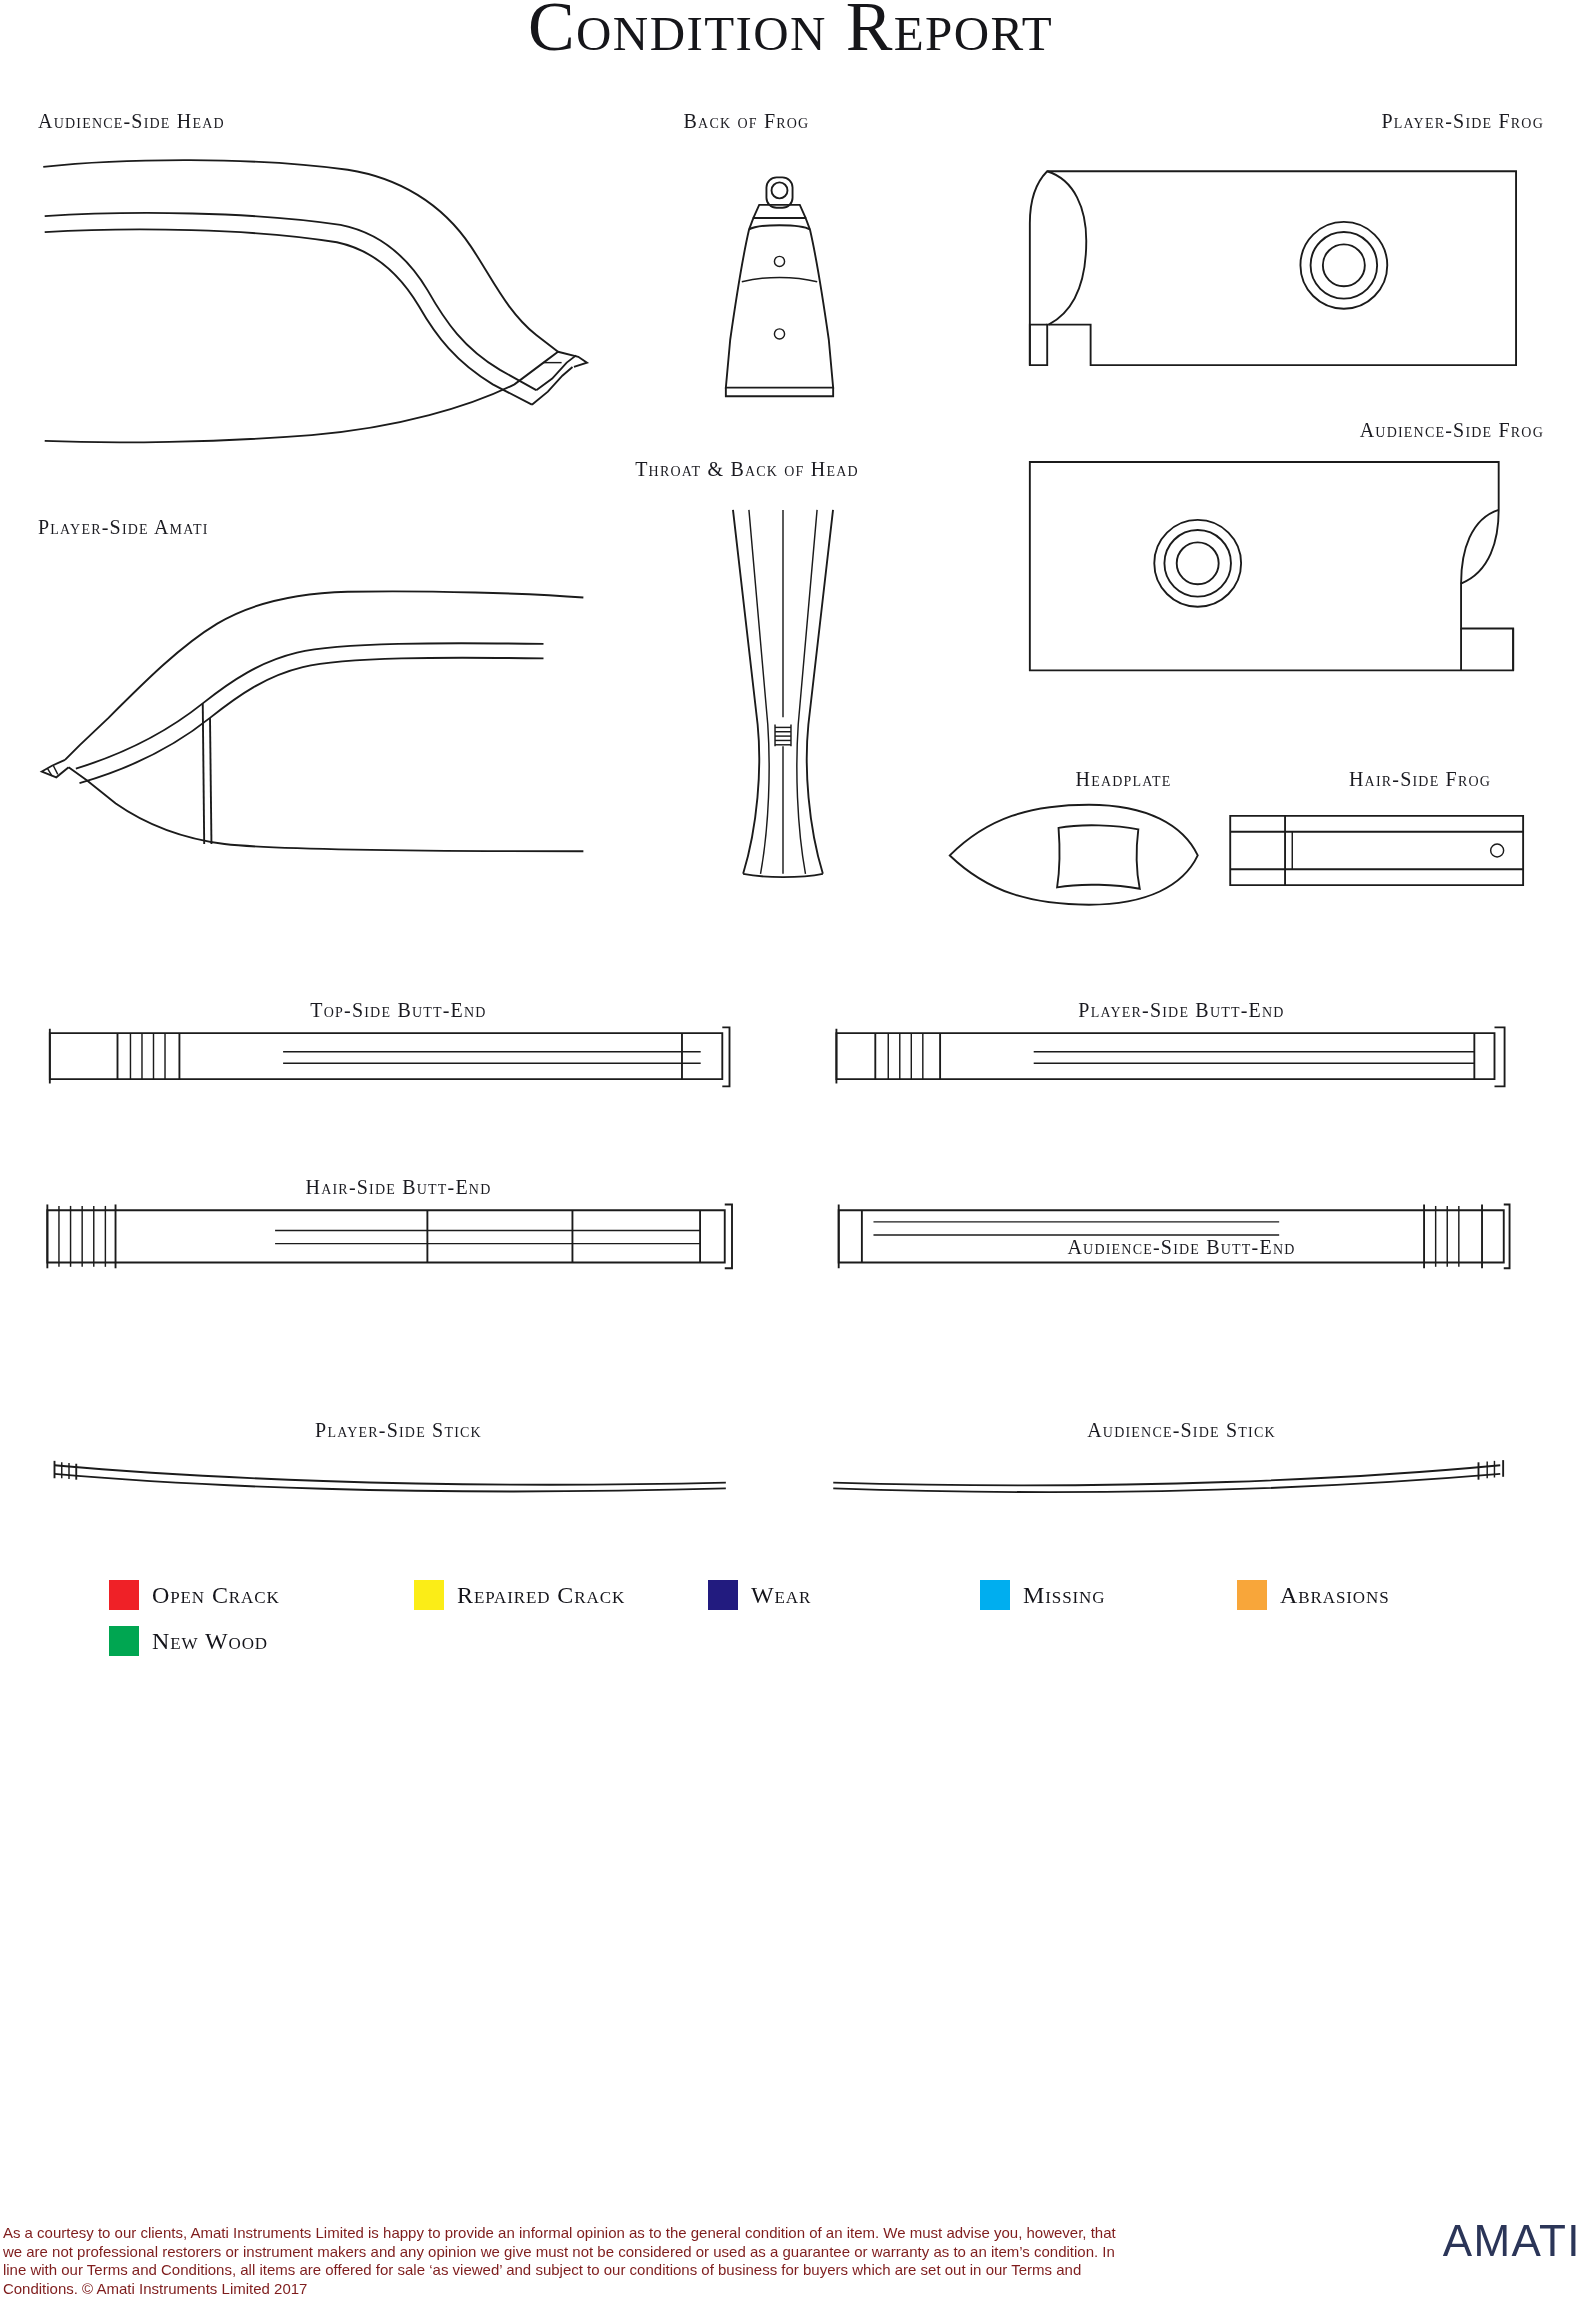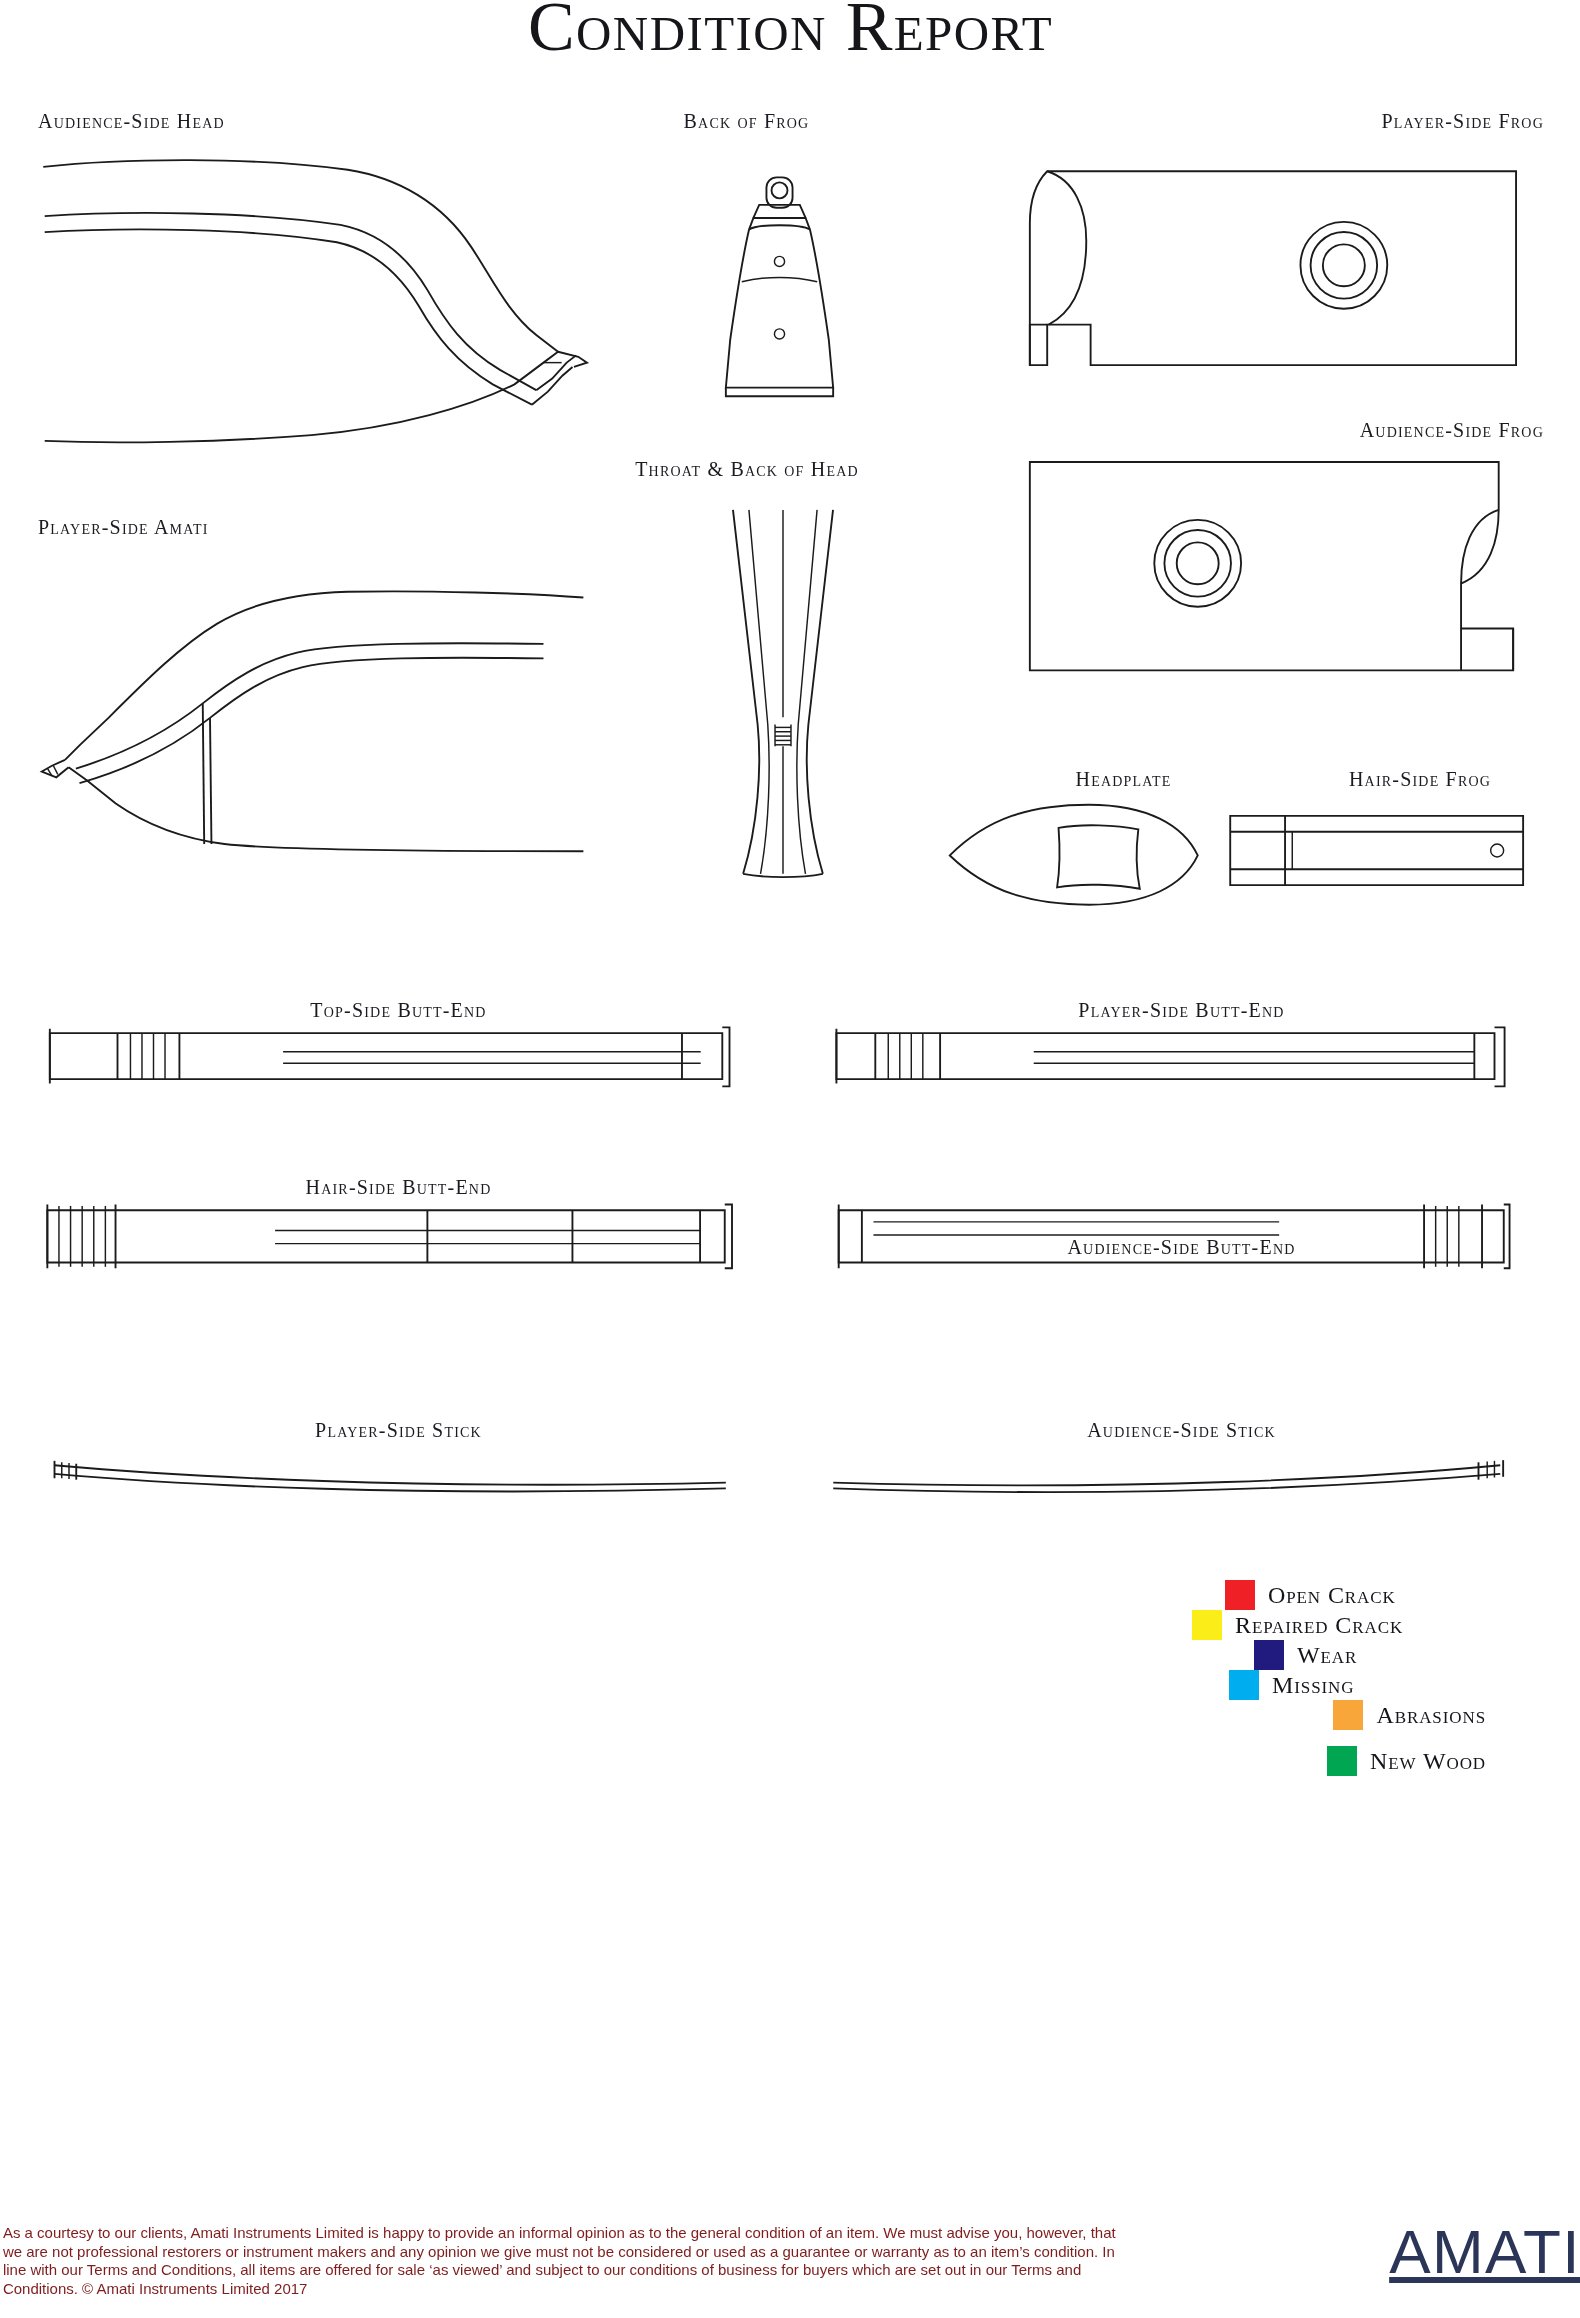--- a/index.html
+++ b/index.html
@@ -46,21 +46,21 @@
   }
   .cap.right { text-align: right; }
   .cap.center { text-align: center; }
 
   
   .fig { position: absolute; }
   .fig svg { display: block; overflow: visible; }
 
   
   #legend { position: absolute; left: 109px; top: 1580px; width: 1377px; }
-  .legend-row { display: flex; align-items: flex-end; margin-bottom: 16px; flex-direction: column; }
+  .legend-row { display: flex; align-items: center; margin-bottom: 16px; }
   .legend-item { display: flex; align-items: center; }
   .swatch {
     width: 30px; height: 30px;
     display: inline-block;
     margin-right: 13px;
   }
   .legend-label {
     font-family: "Liberation Serif", serif;
     font-variant: small-caps;
     font-size: 24px;
@@ -117,25 +117,24 @@
     font-family: "Liberation Sans", sans-serif;
     font-size: 15px;
     line-height: 18.5px;
     color: #7f1d1d;
   }
   #brand {
     position: absolute;
     right: 0px;
     top: 2216px;
     font-family: "Liberation Sans", sans-serif;
-    font-size: 62px;
+    font-size: 44px;
     letter-spacing: 1.4px;
     color: #2b3558;
     font-weight: 400;
-    text-decoration: underline;
   }
 
   .ln { fill: none; stroke: #1b1b1b; stroke-width: 2.6; }
   .ln-thin { fill: none; stroke: #1b1b1b; stroke-width: 2; }
 </style>
 </head>
 <body>
 
 <div id="page">
 

